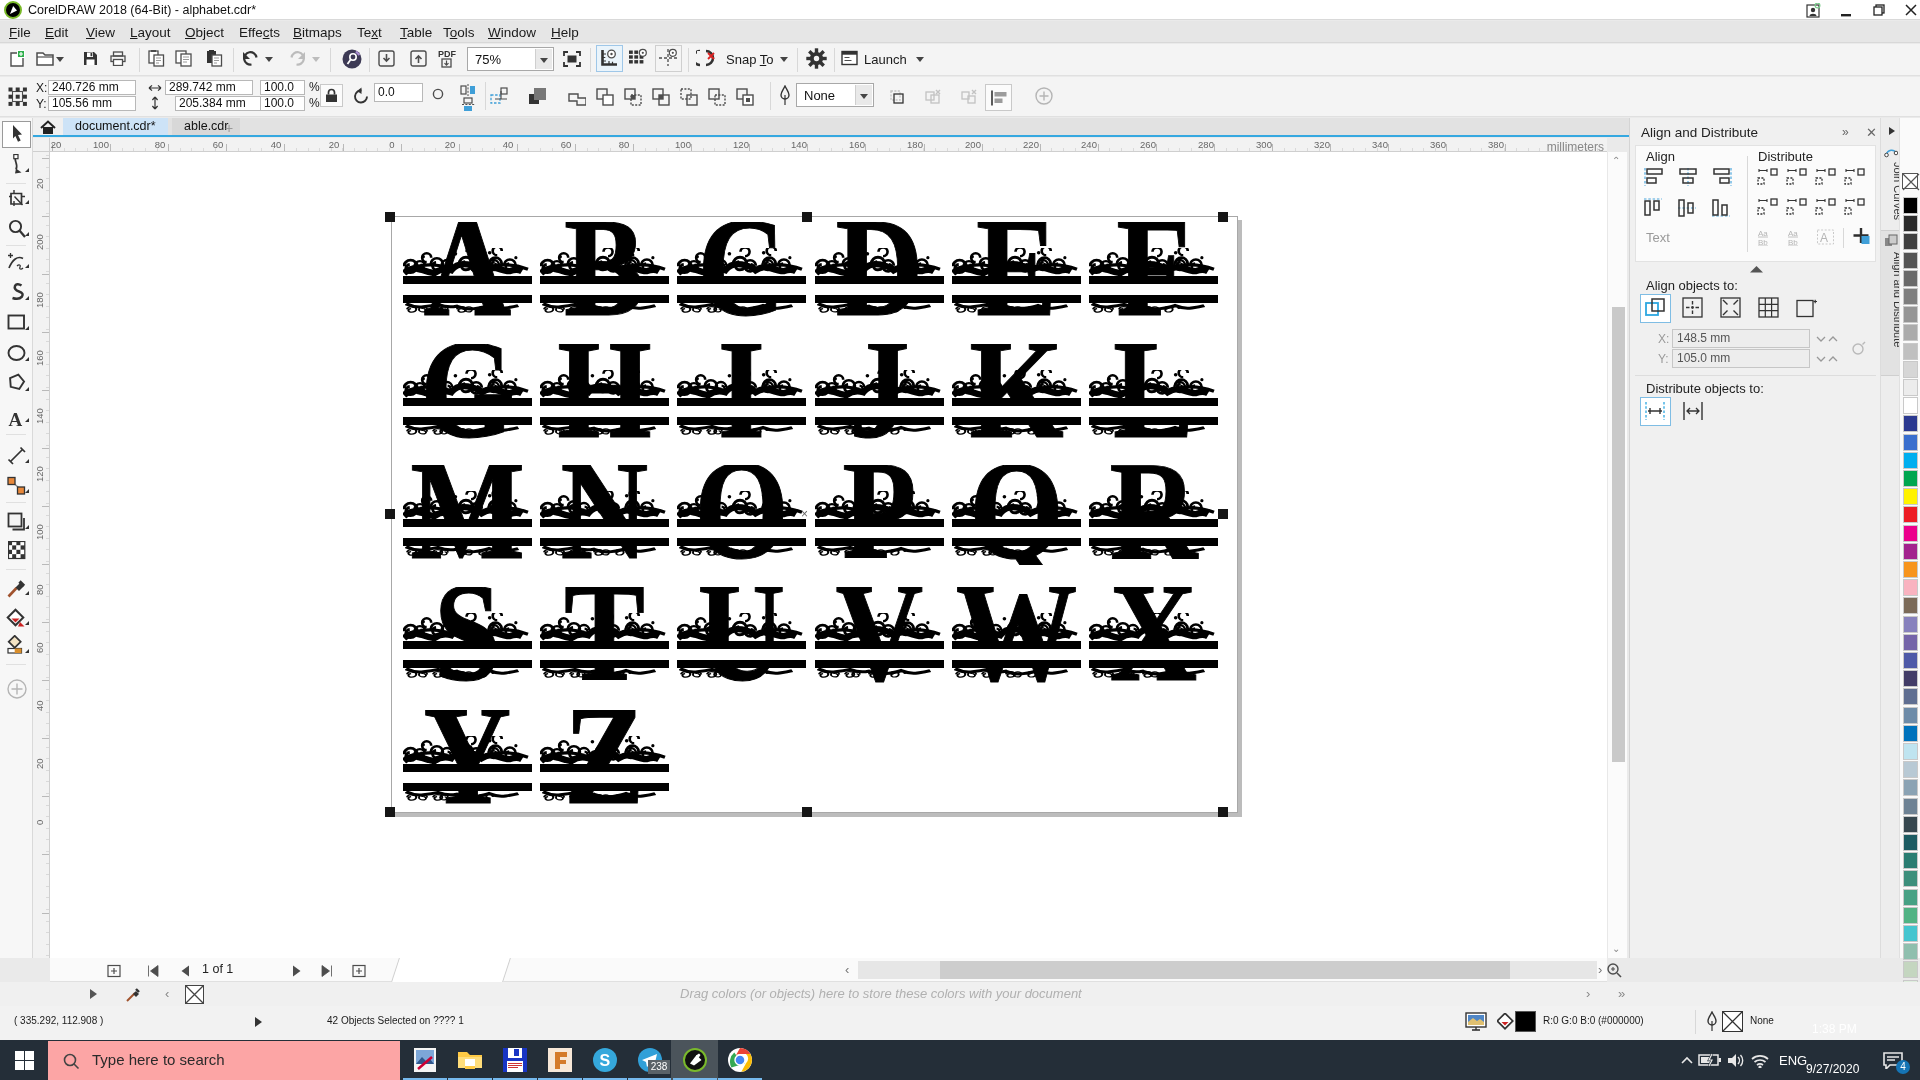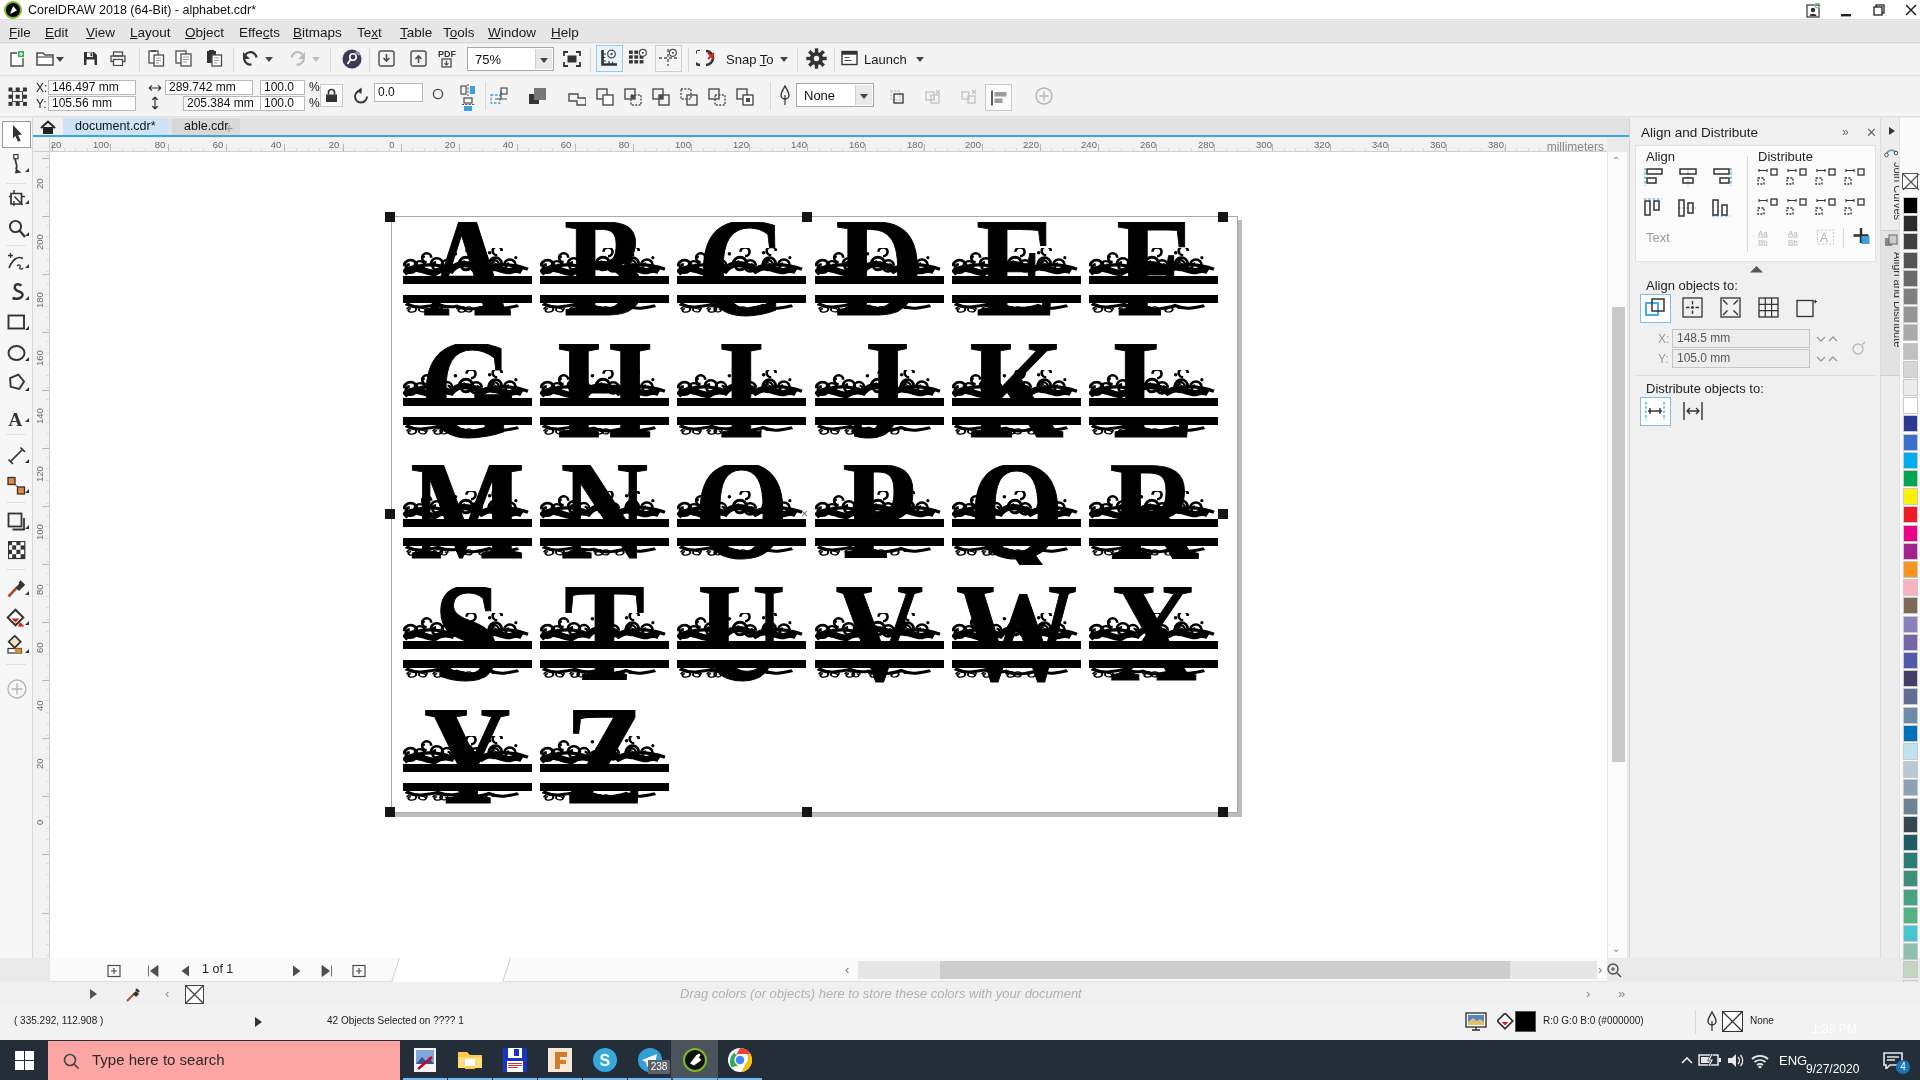--- a/index.html
+++ b/index.html
@@ -746,30 +746,30 @@
     <rect x="0.5" y="14.9" width="4" height="4" fill="#333"></rect>
     <rect x="7.7" y="0.5" width="4" height="4" fill="#333"></rect>
     <rect x="7.7" y="7.7" width="4" height="4" fill="#333"></rect>
     <rect x="7.7" y="14.9" width="4" height="4" fill="#333"></rect>
     <rect x="14.9" y="0.5" width="4" height="4" fill="#333"></rect>
     <rect x="14.9" y="7.7" width="4" height="4" fill="#333"></rect>
     <rect x="14.9" y="14.9" width="4" height="4" fill="#333"></rect>
   </svg>
 <span class="lbl" style="left:36px;top:81px;font-size:12px">X:</span>
 <span class="lbl" style="left:36px;top:97px;font-size:12px">Y:</span>
-<div class="field" style="left:48px;top:80px;width:88px;height:15px">146.497 mm</div>
+<div class="field" style="left:48px;top:80px;width:88px;height:15px">240.726 mm</div>
 <div class="field" style="left:48px;top:96px;width:88px;height:15px">105.56 mm</div>
 <svg class="abs" style="left:148px;top:83px" width="14" height="10" viewBox="0 0 14 10">
     <path d="M1 5h12M1 5l3-2.6M1 5l3 2.6M13 5l-3-2.6M13 5l-3 2.6" stroke="#333" stroke-width="1.2" fill="none"></path>
   </svg>
 <svg class="abs" style="left:151px;top:96px" width="8" height="14" viewBox="0 0 8 14">
     <path d="M4 1v12M4 1l-2.6 3M4 1l2.6 3M4 13l-2.6-3M4 13l2.6-3" stroke="#333" stroke-width="1.2" fill="none"></path>
   </svg>
 <div class="field" style="left:165px;top:80px;width:88px;height:15px">289.742 mm</div>
-<div class="field" style="left:183px;top:96px;width:100px;height:15px">205.384 mm</div>
+<div class="field" style="left:175px;top:96px;width:100px;height:15px">205.384 mm</div>
 <div class="field" style="left:260px;top:80px;width:45px;height:15px">100.0</div>
 <div class="field" style="left:260px;top:96px;width:45px;height:15px">100.0</div>
 <span class="lbl" style="left:309px;top:80px;font-size:12px">%</span>
 <span class="lbl" style="left:309px;top:96px;font-size:12px">%</span>
 <div class="abs" style="left:320px;top:84px;width:23px;height:23px;border:1px solid #c9c9c9;background:#fbfbfb"></div>
 <svg class="abs" style="left:325px;top:88px" width="13" height="15" viewBox="0 0 13 15">
     <rect x="1" y="6.5" width="11" height="7.5" fill="#333"></rect>
     <path d="M3.5 6.5V4.5a3 3 0 0 1 6 0v2" fill="none" stroke="#333" stroke-width="1.7"></path>
   </svg>
 <svg class="abs" style="left:352px;top:87px" width="18" height="18" viewBox="0 0 18 18">

